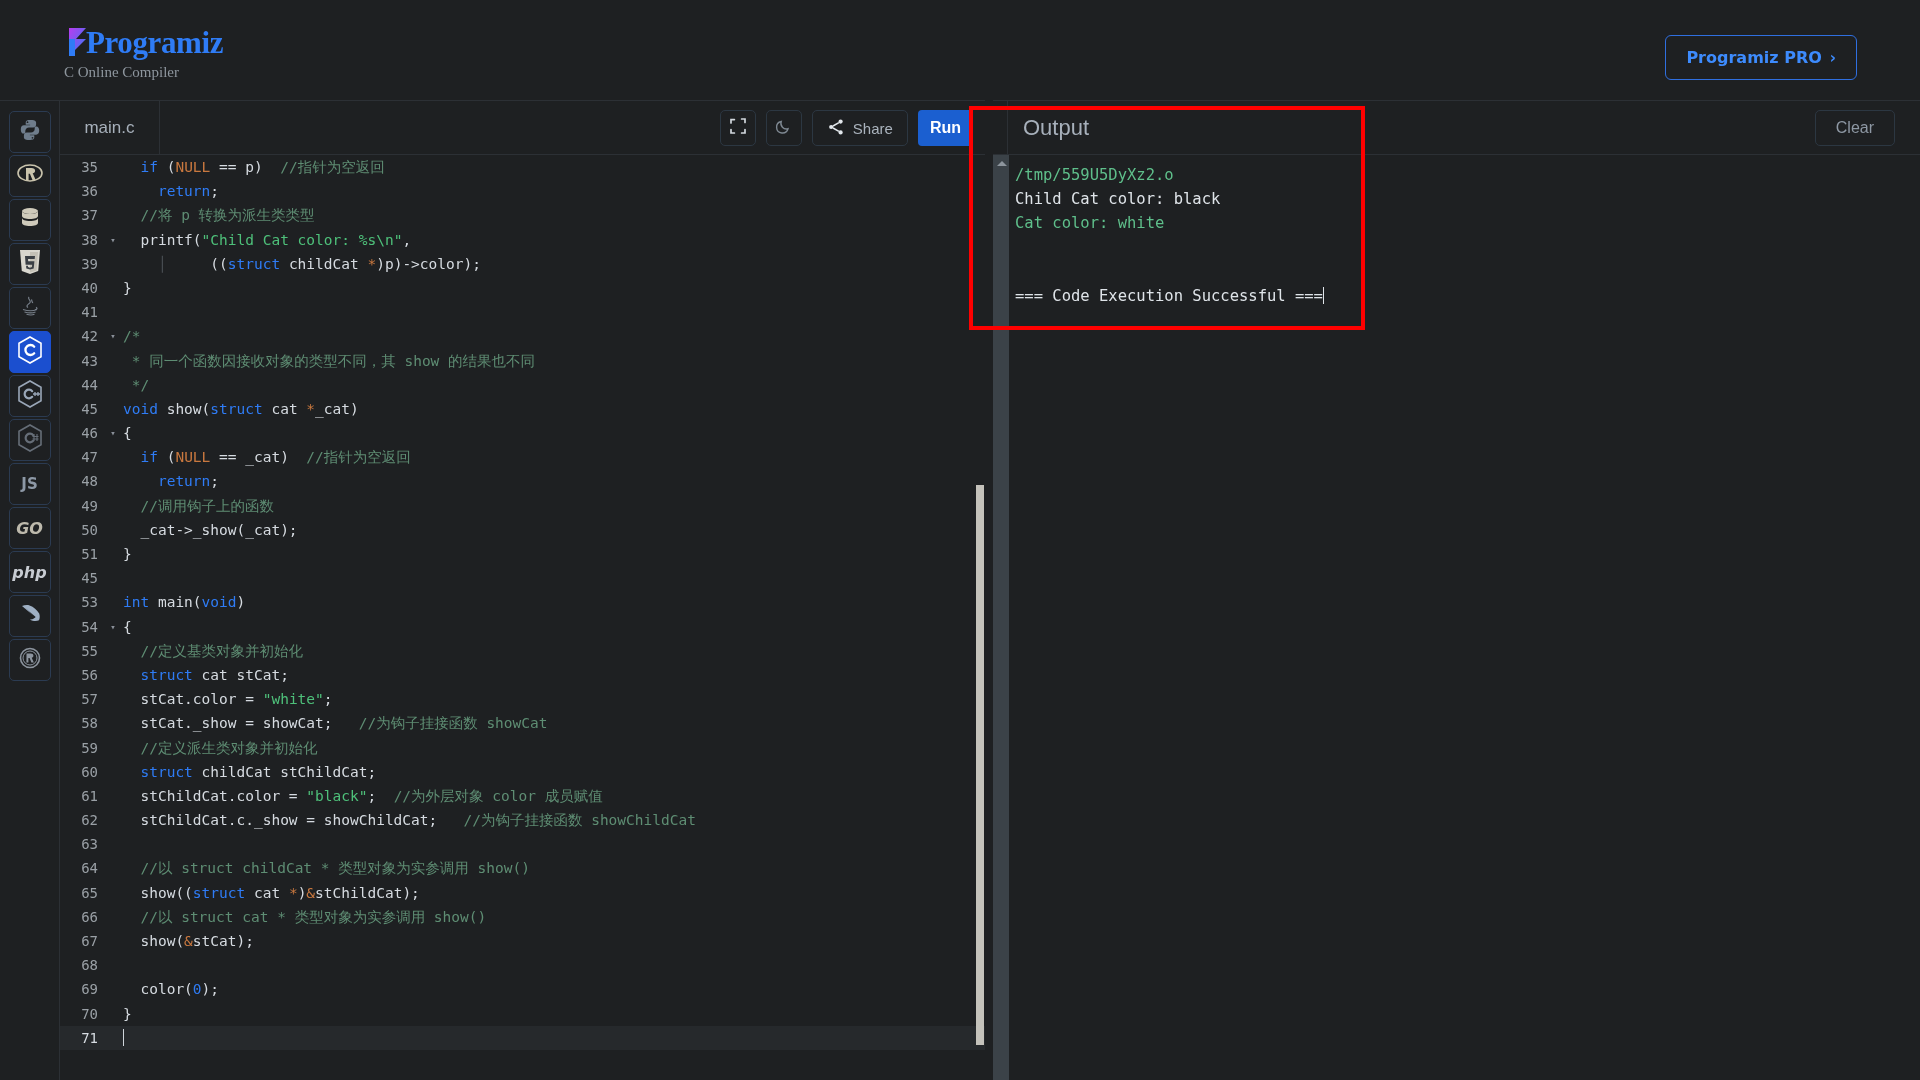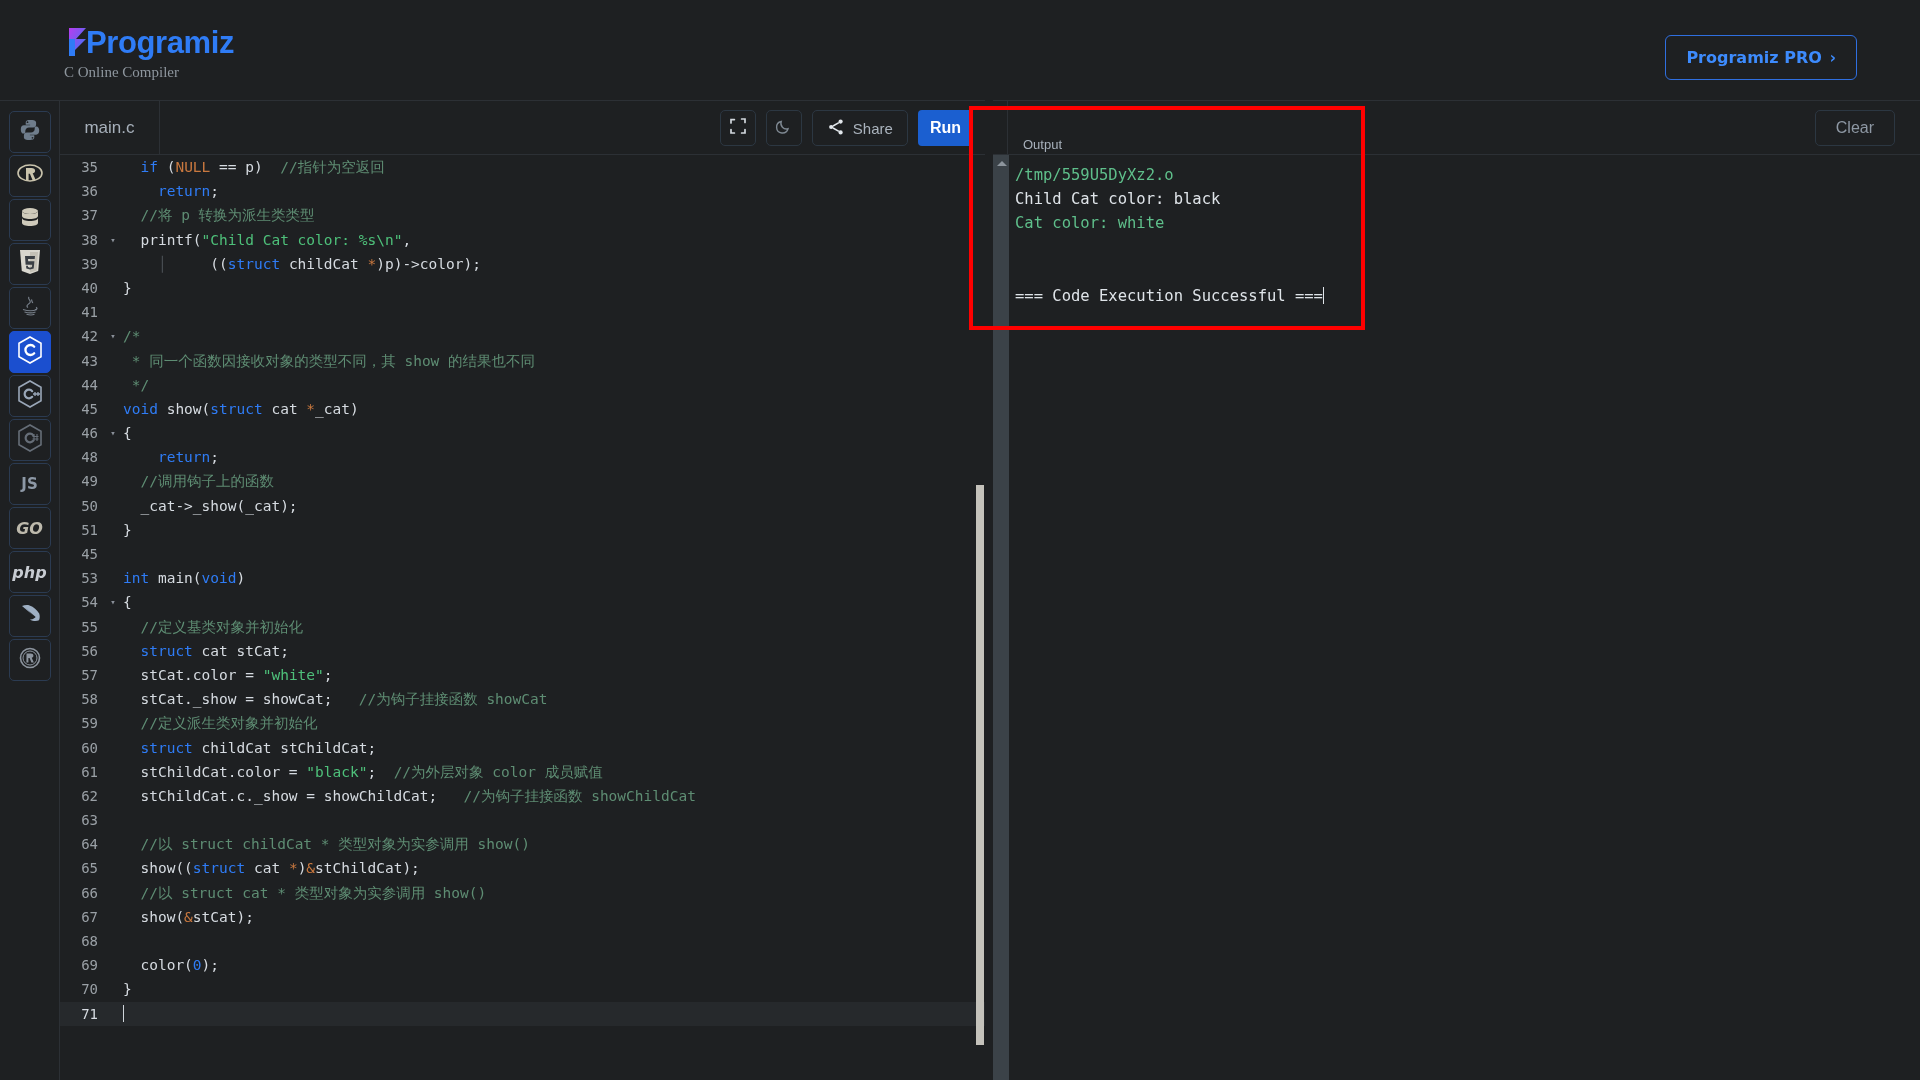--- a/index.html
+++ b/index.html
@@ -11,21 +11,21 @@
   }
   #app { position: relative; width: 1920px; height: 1080px; background: #1e2022; }
 
   
   .header { position: absolute; left:0; top:0; width:1920px; height:100px; background:#1e2022; }
   .brand { position: absolute; left: 64px; top: 26px; }
   .brand-logo { display:flex; align-items:flex-start; height: 34px; }
   .logo-mark { position: relative; width: 26px; height: 34px; margin-right: 0px; }
   .logo-mark svg { display:block; }
   .brand-word { font-size: 31px; font-weight: 700; color: #2f7cf6; letter-spacing: -0.4px;
-     font-family: Liberation Sans, sans-serif; line-height: 34px; margin-left:-4px;}
+     font-family: Liberation Serif, serif; line-height: 34px; margin-left:-4px;}
   .brand-sub { margin-top: 4px; font-size: 15px; color: #8e969e; font-family: Liberation Serif, serif;}
   .pro-btn {
     position: absolute; right: 63px; top: 35px;
     border: 1px solid #2f6fe0; border-radius: 6px;
     color: #3d8bfd; background: transparent;
     font-size: 16px; font-weight: 700;
     padding: 12px 20px; cursor: pointer;
     font-family: "DejaVu Sans", sans-serif;
     display:flex; align-items:center; gap:8px;
   }
@@ -91,22 +91,22 @@
   .ed-scrollbar { position:absolute; right:0px; top:0; width:10px; height:926px; background:transparent; }
   .ed-thumb { position:absolute; right:1px; width:8px; background:#c4c2bb; border-radius:0px; }
 
   
   .splitter { position:absolute; left:985px; top:100px; width:8px; height:980px; background:#1e2022; }
 
   
   .output-pane { position:absolute; left:993px; top:100px; width:927px; height:980px; background:#1e2022;
      border-top:1px solid #2c3035; }
   .out-toolbar { position:relative; height:54px; border-bottom:1px solid #2c3035; }
-  .out-title { position:absolute; left:30px; top:16px; height:54px; display:flex; align-items:center;
-     font-size:13px; color:#a7b0bb; font-family:"Liberation Sans", sans-serif; }
+  .out-title { position:absolute; left:30px; top:0; height:54px; display:flex; align-items:center;
+     font-size:22px; color:#a7b0bb; font-family:"Liberation Sans", sans-serif; }
   .out-left-rule { position:absolute; left:14px; top:0; width:1px; height:54px; background:#2c3035; }
   .clear-btn { position:absolute; right:25px; top:9px; height:36px; border:1px solid #2c3742;
      border-radius:5px; display:flex; align-items:center; padding:0 20px; color:#8e98a4;
      font-size:16px; cursor:pointer; }
   .out-body { position:relative; height:926px; background:#1e2022; }
   .out-gutter { position:absolute; left:0; top:0; width:16px; height:926px; background:#3b4248; }
   .out-gutter-arrow { position:absolute; left:4px; top:6px; width:0; height:0;
      border-left:5px solid transparent; border-right:5px solid transparent; border-bottom:5px solid #8d959d; }
   .out-text { position:absolute; left:22px; top:8px; right:12px;
      font-family:"DejaVu Sans Mono", monospace; font-size:15.5px; line-height:24.2px;
@@ -289,20 +289,21 @@
           <div class="code-line"><span class="ln">37</span><span class="fold"></span><span class="code-text"><span class="p">  </span><span class="c">//将 p 转换为派生类类型</span></span></div>
           <div class="code-line"><span class="ln">38</span><span class="fold">▾</span><span class="code-text"><span class="p">  printf(</span><span class="s">"Child Cat color: %s\n"</span><span class="p">,</span></span></div>
           <div class="code-line"><span class="ln">39</span><span class="fold"></span><span class="code-text"><span class="p">    </span><span class="indent-guide">│</span><span class="p">     ((</span><span class="k">struct</span><span class="p"> childCat </span><span class="k2">*</span><span class="p">)p)-&gt;color);</span></span></div>
           <div class="code-line"><span class="ln">40</span><span class="fold"></span><span class="code-text"><span class="p">}</span></span></div>
           <div class="code-line"><span class="ln">41</span><span class="fold"></span><span class="code-text"></span></div>
           <div class="code-line"><span class="ln">42</span><span class="fold">▾</span><span class="code-text"><span class="c">/*</span></span></div>
           <div class="code-line"><span class="ln">43</span><span class="fold"></span><span class="code-text"><span class="c"> * 同一个函数因接收对象的类型不同，其 show 的结果也不同</span></span></div>
           <div class="code-line"><span class="ln">44</span><span class="fold"></span><span class="code-text"><span class="c"> */</span></span></div>
           <div class="code-line"><span class="ln">45</span><span class="fold"></span><span class="code-text"><span class="k">void</span><span class="p"> show(</span><span class="k">struct</span><span class="p"> cat </span><span class="k2">*</span><span class="p">_cat)</span></span></div>
           <div class="code-line"><span class="ln">46</span><span class="fold">▾</span><span class="code-text"><span class="p">{</span></span></div>
+          <div class="code-line"><span class="ln">47</span><span class="fold"></span><span class="code-text"><span class="p">  </span><span class="k">if</span><span class="p"> (</span><span class="k2">NULL</span><span class="p"> == _cat)  </span><span class="c">//指针为空返回</span></span></div>
           <div class="code-line"><span class="ln">48</span><span class="fold"></span><span class="code-text"><span class="p">    </span><span class="k">return</span><span class="p">;</span></span></div>
           <div class="code-line"><span class="ln">49</span><span class="fold"></span><span class="code-text"><span class="p">  </span><span class="c">//调用钩子上的函数</span></span></div>
           <div class="code-line"><span class="ln">50</span><span class="fold"></span><span class="code-text"><span class="p">  _cat-&gt;_show(_cat);</span></span></div>
           <div class="code-line"><span class="ln">51</span><span class="fold"></span><span class="code-text"><span class="p">}</span></span></div>
           <div class="code-line"><span class="ln">45</span><span class="fold"></span><span class="code-text"></span></div>
           <div class="code-line"><span class="ln">53</span><span class="fold"></span><span class="code-text"><span class="k">int</span><span class="p"> main(</span><span class="k">void</span><span class="p">)</span></span></div>
           <div class="code-line"><span class="ln">54</span><span class="fold">▾</span><span class="code-text"><span class="p">{</span></span></div>
           <div class="code-line"><span class="ln">55</span><span class="fold"></span><span class="code-text"><span class="p">  </span><span class="c">//定义基类对象并初始化</span></span></div>
           <div class="code-line"><span class="ln">56</span><span class="fold"></span><span class="code-text"><span class="p">  </span><span class="k">struct</span><span class="p"> cat stCat;</span></span></div>
           <div class="code-line"><span class="ln">57</span><span class="fold"></span><span class="code-text"><span class="p">  stCat.color = </span><span class="s">"white"</span><span class="p">;</span></span></div>

